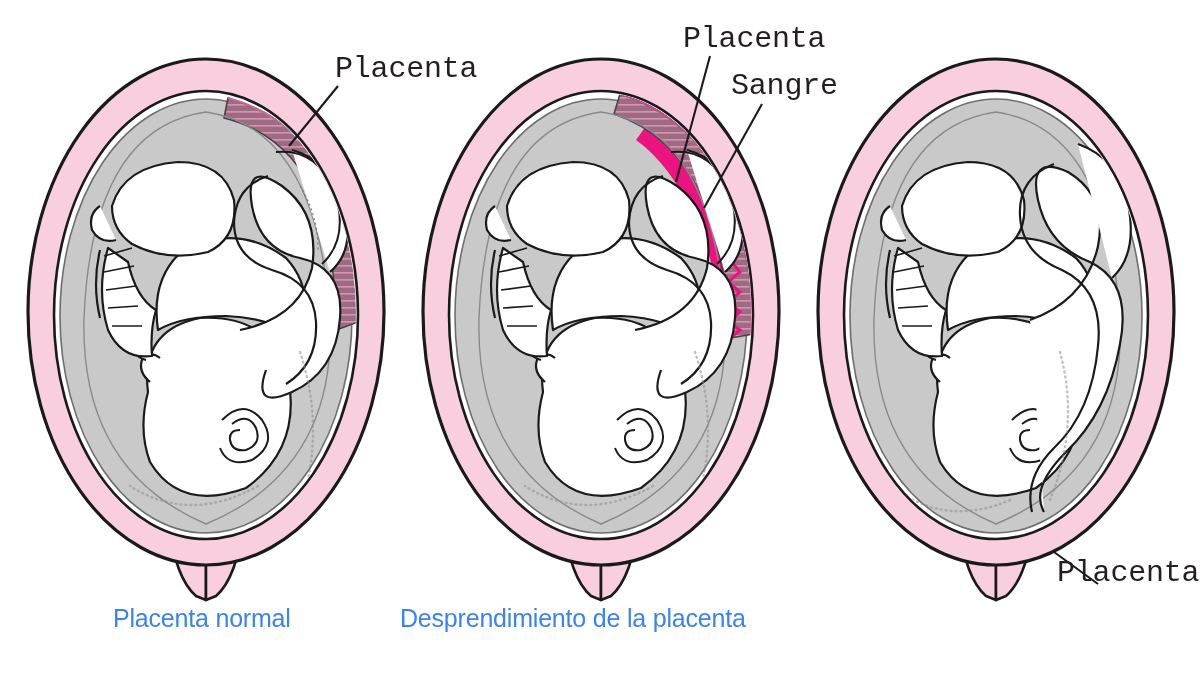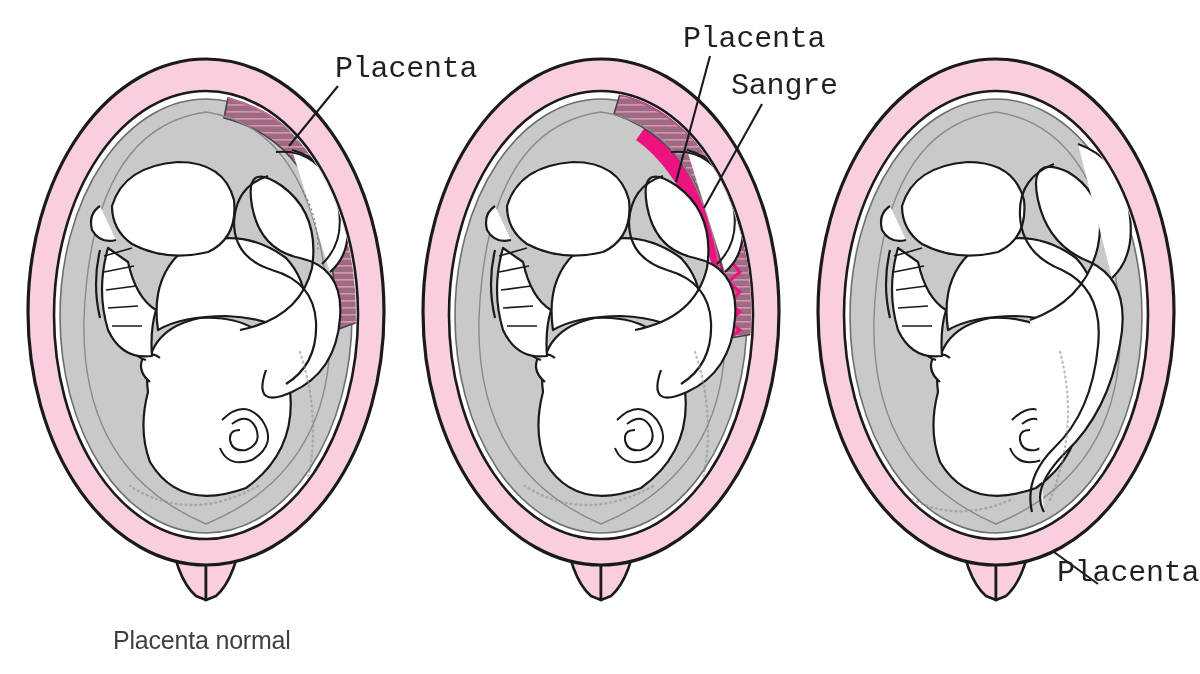--- a/index.html
+++ b/index.html
@@ -15,24 +15,23 @@
   #figure {
     position: absolute; left: 0; top: 0;
     width: 1200px; height: 674px;
   }
   svg.stage { display: block; width: 1200px; height: 674px; }
 
   .caption {
     position: absolute;
     font-family: "Liberation Sans", sans-serif;
     font-size: 25px;
-    color: #404040;
+    color: #3b82f6;
     white-space: nowrap;
     letter-spacing: -0.2px;
-    margin-top: 22px;
   }
   .callout {
     position: absolute;
     font-family: Liberation Mono, monospace;
     font-size: 30px;
     color: #231f20;
     white-space: nowrap;
     letter-spacing: -0.2px;
   }
   #cap-1 { left: 113px; top: 604px; }
@@ -234,14 +233,15 @@
       <line x1="1054" y1="552" x2="1098" y2="584" stroke="#1a1a1a" stroke-width="2.1"></line>
     </g>
   </svg>
 
   <div class="callout" id="call-1">Placenta</div>
   <div class="callout" id="call-2">Placenta</div>
   <div class="callout" id="call-3">Sangre</div>
   <div class="callout" id="call-4">Placenta</div>
 
   <div class="caption" id="cap-1">Placenta normal</div>
+  <div class="caption" id="cap-2">Desprendimiento de la placenta</div>
 
 </div>
 
 </body></html>

